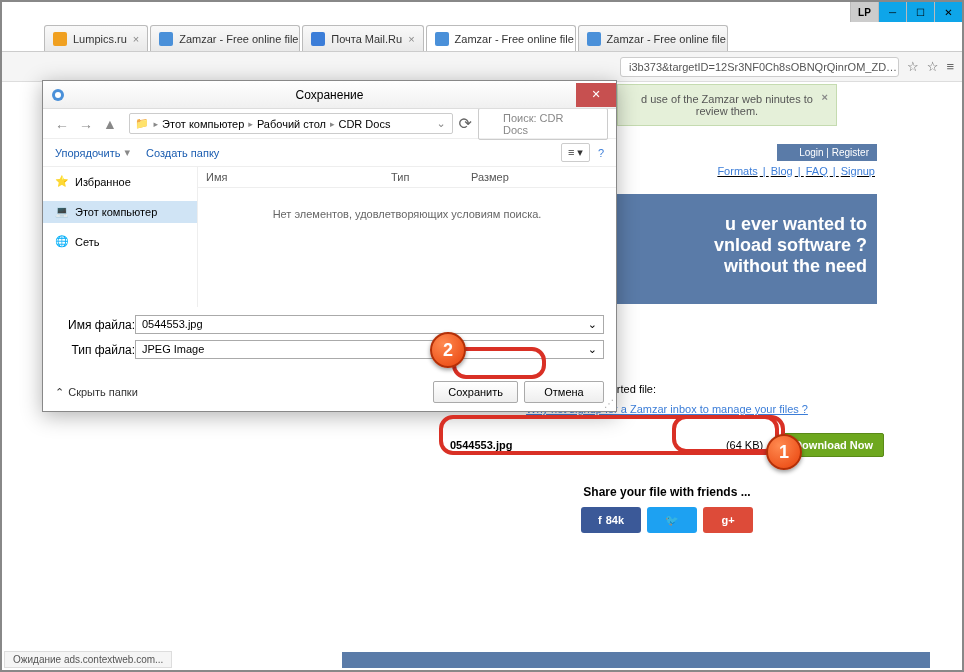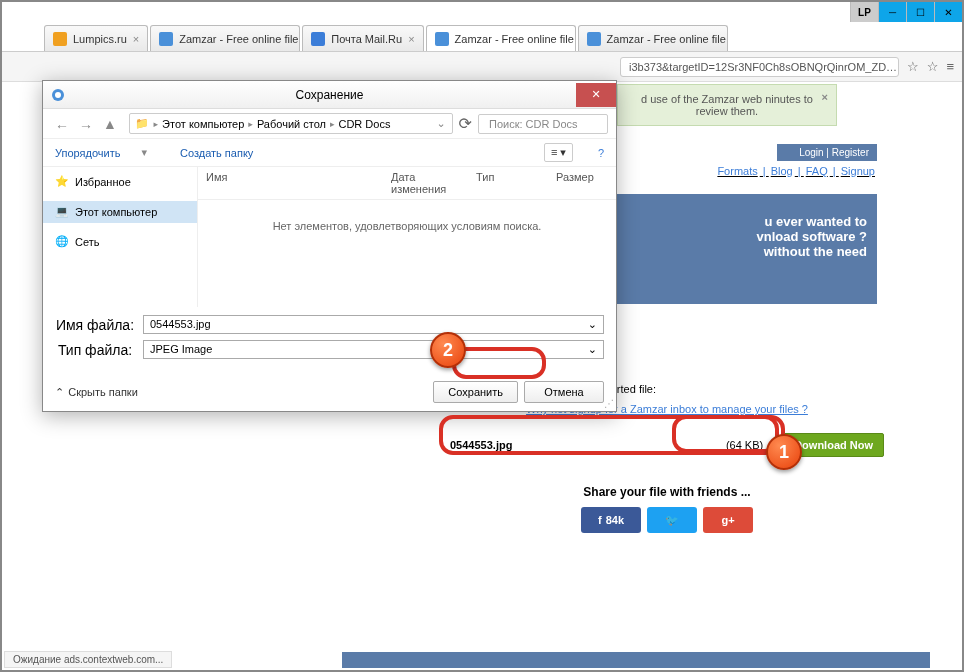--- a/index.html
+++ b/index.html
@@ -28,57 +28,57 @@
 .save-dialog { position: absolute; top: 78px; left: 40px; width: 575px; background: #fff; border: 1px solid #888; box-shadow: 0 4px 20px rgba(0,0,0,0.3); z-index: 10; }
 .sd-titlebar { display: flex; align-items: center; justify-content: center; height: 28px; background: linear-gradient(#fff, #f0f0f0); border-bottom: 1px solid #ddd; position: relative; font-size: 12px; }
 .sd-titlebar .chrome-icon { position: absolute; left: 8px; width: 14px; height: 14px; }
 .sd-titlebar .sd-close { position: absolute; right: 0; width: 40px; height: 24px; background: #c75050; color: #fff; display: flex; align-items: center; justify-content: center; font-size: 11px; }
 .sd-path { display: flex; align-items: center; height: 30px; padding: 0 8px; border-bottom: 1px solid #eee; }
 .sd-nav { display: flex; gap: 2px; margin-right: 8px; }
 .sd-nav span { color: #888; font-size: 14px; padding: 2px 4px; }
 .sd-breadcrumb { flex: 1; display: flex; align-items: center; font-size: 11px; border: 1px solid #ccc; border-radius: 2px; padding: 3px 6px; background: #fff; }
 .sd-breadcrumb .sep { color: #888; margin: 0 4px; font-size: 9px; }
 .sd-refresh { margin: 0 6px; color: #666; }
-.sd-search { width: 130px; font-size: 11px; border: 1px solid #ccc; border-radius: 2px; padding: 3px 10px; color: #888; }
-.sd-toolbar { display: flex; align-items: center; height: 28px; padding: 0 12px; font-size: 11px; color: #1a5cb0; border-bottom: 1px solid #eee; gap: 17px; }
+.sd-search { width: 130px; font-size: 11px; border: 1px solid #ccc; border-radius: 2px; padding: 3px 24px; color: #888; }
+.sd-toolbar { display: flex; align-items: center; height: 28px; padding: 0 12px; font-size: 11px; color: #1a5cb0; border-bottom: 1px solid #eee; }
 .sd-toolbar .spacer { flex: 1; }
 .sd-toolbar .view-btn { border: 1px solid #ccc; padding: 2px 6px; margin-left: 4px; color: #333; border-radius: 2px; }
 .sd-toolbar .help { color: #3b7dd8; margin-left: 8px; }
 .sd-body { display: flex; height: 140px; }
 .sd-sidebar { width: 155px; border-right: 1px solid #eee; padding: 4px 0; }
 .sd-side-item { display: flex; align-items: center; padding: 4px 12px; font-size: 11px; }
 .sd-side-item.sel { background: #d0e4f5; }
 .sd-side-item .ico { width: 14px; height: 14px; margin-right: 6px; }
 .sd-list { flex: 1; }
 .sd-list-hdr { display: flex; font-size: 11px; color: #555; border-bottom: 1px solid #eee; }
 .sd-list-hdr div { padding: 4px 8px; }
 .sd-col-name { width: 185px; }
 .sd-col-date { width: 85px; }
 .sd-col-type { width: 80px; }
 .sd-col-size { width: 60px; }
 .sd-empty { text-align: center; font-size: 11px; color: #666; padding: 20px; }
 .sd-fields { padding: 8px 12px; }
 .sd-field-row { display: flex; align-items: center; margin-bottom: 6px; }
-.sd-field-row label { width: 80px; text-align: center; font-size: 14px; margin-right: 8px; }
+.sd-field-row label { width: 80px; text-align: right; font-size: 12px; margin-right: 0; }
 .sd-field-row .combo { flex: 1; border: 1px solid #aaa; padding: 2px 6px; font-size: 11px; background: #fff; display: flex; justify-content: space-between; }
 .sd-footer { display: flex; align-items: center; padding: 8px 12px; }
 .sd-hide { font-size: 11px; color: #333; display: flex; align-items: center; gap: 4px; }
 .sd-footer .spacer { flex: 1; }
 .sd-btn { min-width: 80px; padding: 4px 14px; font-size: 11px; border: 1px solid #aaa; background: linear-gradient(#fff, #eee); border-radius: 2px; margin-left: 6px; text-align: center; }
 .sd-resize { position: absolute; right: 2px; bottom: 2px; font-size: 10px; color: #aaa; }
 
 
 .page-content { position: absolute; top: 82px; left: 0; right: 0; padding-left: 42px; padding-right: 32px; }
 .notice-bar { position: absolute; left: 615px; top: 0; width: 220px; background: #e5f0d9; border: 1px solid #c5dbb0; padding: 8px 12px; font-size: 11px; color: #555; text-align: center; }
 .notice-bar .nx { position: absolute; right: 8px; top: 6px; color: #888; font-weight: bold; }
 .login-bar { position: absolute; left: 615px; top: 60px; width: 260px; text-decoration: underline; }
 .login-strip { background: #5a7ba8; color: #fff; font-size: 10px; padding: 3px 8px; text-align: right; width: 100px; float: right; }
 .sub-nav { clear: both; font-size: 11px; color: #3b7dd8; padding-top: 4px; text-align: right; }
 .sub-nav span { margin: 0 2px; }
-.banner { position: absolute; left: 615px; top: 110px; width: 260px; height: 110px; background: #5a7ba8; color: #fff; padding: 20px 10px 20px 10px; text-align: right; font-size: 13px; font-weight: bold; }
+.banner { position: absolute; left: 615px; top: 110px; width: 260px; height: 110px; background: #5a7ba8; color: #fff; padding: 20px 10px 20px 10px; text-align: right; font-size: 18px; font-weight: bold; }
 .main-section { position: absolute; left: 440px; top: 270px; width: 450px; }
 .sec-title { font-size: 18px; font-weight: bold; margin-bottom: 8px; }
 .sec-sub { font-size: 11px; margin-bottom: 8px; }
 .signup-link { font-size: 11px; color: #3b7dd8; text-decoration: underline; text-align: center; margin-bottom: 8px; }
 .file-row { display: flex; align-items: center; padding: 10px 8px; font-size: 11px; }
 .file-row .fn { flex: 1; font-weight: bold; }
 .file-row .fs { margin-right: 20px; }
 .dl-btn { background: #6ea81f; border: 1px solid #5a8a18; color: #fff; font-weight: bold; font-size: 11px; padding: 5px 10px; border-radius: 2px; }
 .share-section { text-align: center; margin-top: 18px; }
 .share-title { font-size: 12px; font-weight: bold; margin-bottom: 8px; }
@@ -242,21 +242,20 @@
         </div>
       <div style="height:8px"></div>
       <div class="sd-side-item">
           <span class="ico">🌐</span>
           <span>Сеть</span>
         </div>
     </div>
     <div class="sd-list">
       <div class="sd-list-hdr">
         <div class="sd-col-name">Имя</div>
-        <div class="sd-col-date">Дата изменения</div>
         <div class="sd-col-type">Тип</div>
         <div class="sd-col-size">Размер</div>
       </div>
       <div class="sd-empty">Нет элементов, удовлетворяющих условиям поиска.</div>
     </div>
   </div>
   <div class="sd-fields">
     <div class="sd-field-row">
       <label>Имя файла:</label>
       <div class="combo">

